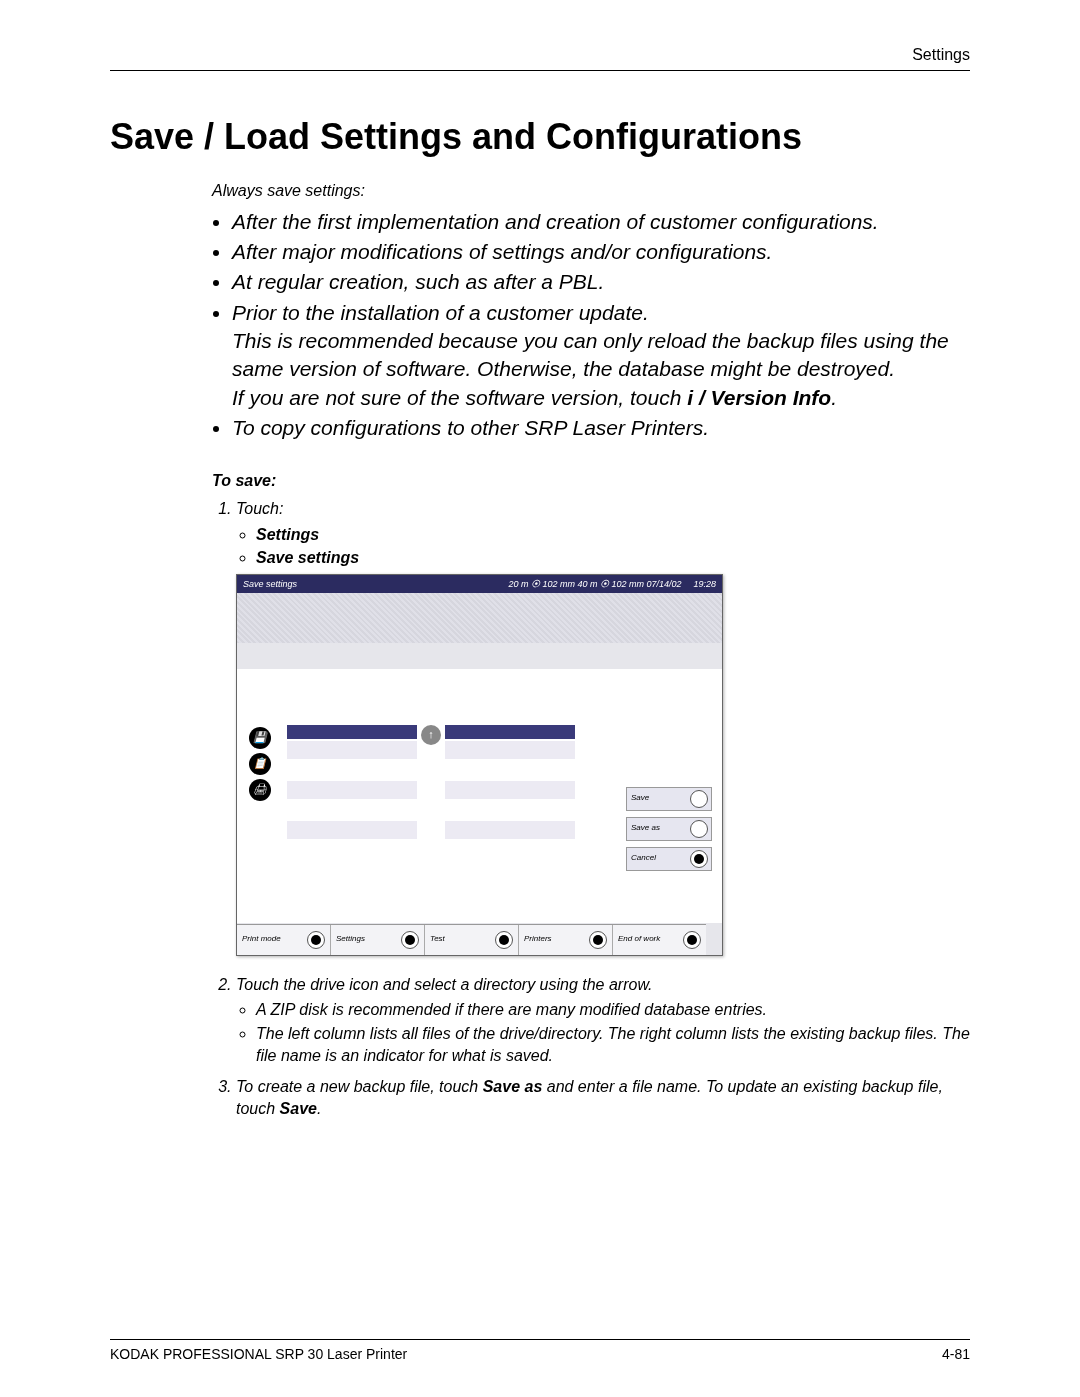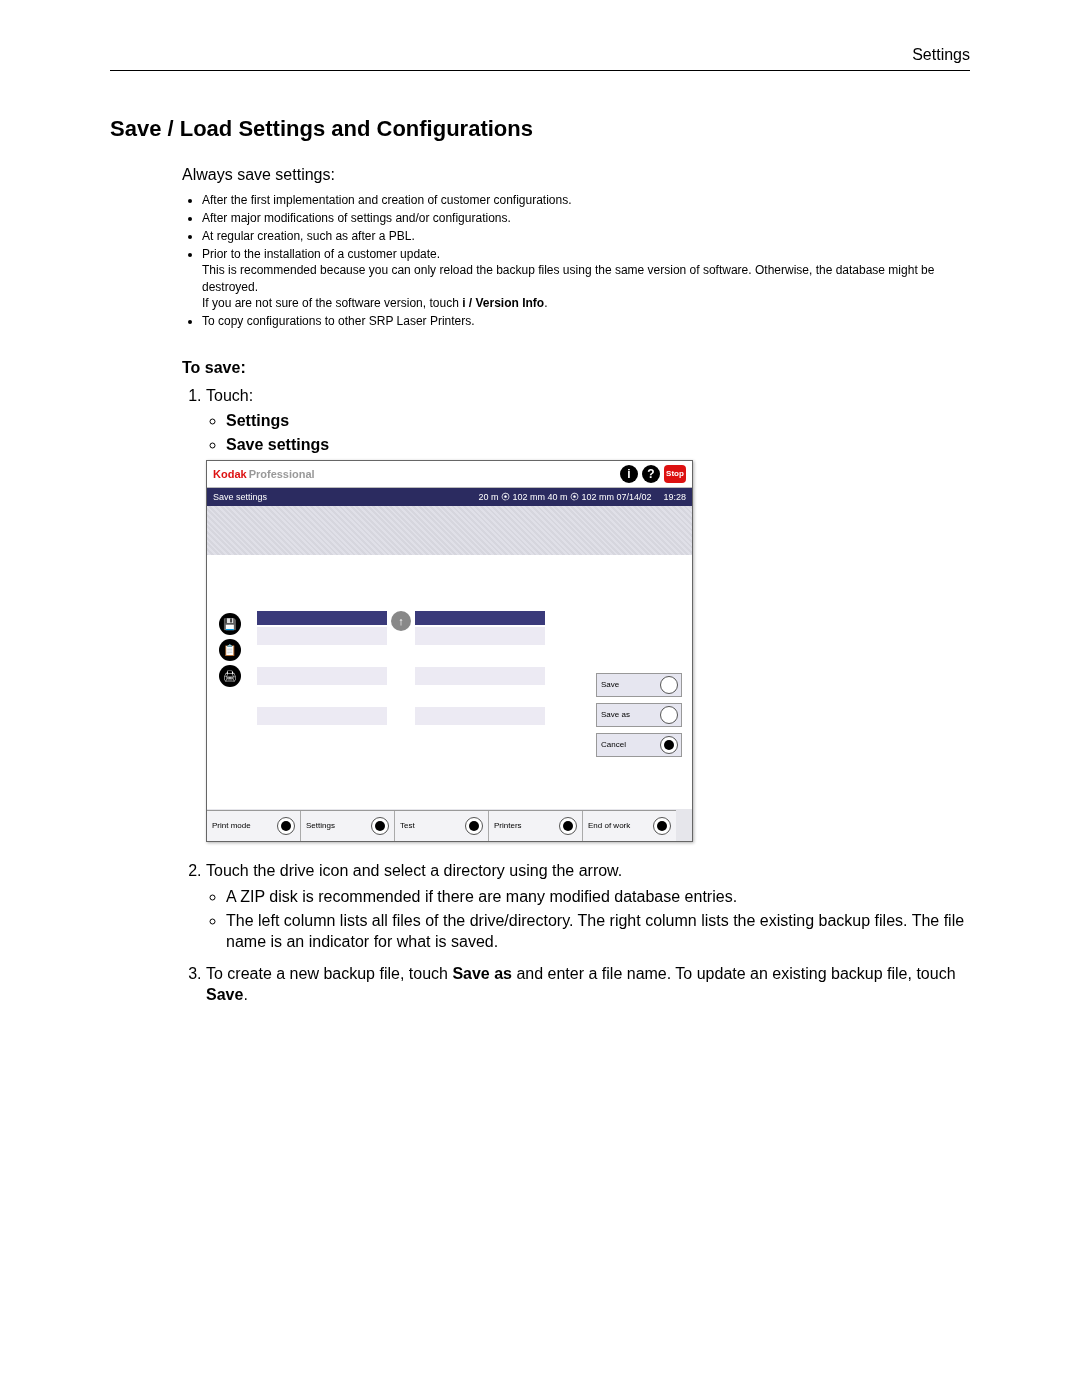--- a/index.html
+++ b/index.html
@@ -17,31 +17,32 @@
     position: relative;
   }
   .top-header {
     font-size: 16px;
     text-align: right;
     padding-bottom: 6px;
     border-bottom: 1px solid #000;
     margin-bottom: 45px;
   }
   h1.page-title {
-    font-size: 22px;
+    font-size: 36px;
     font-weight: bold;
     margin: 0 0 22px 0;
     font-family: Arial, Helvetica, sans-serif;
   }
   .body-col {
-    margin-left: 72px;
+    margin-left: 102px;
+    font-style: italic;
   }
   p { margin: 6px 0; font-size: 16px; line-height: 1.35; }
   ul.bullets { margin: 4px 0 4px 0; padding-left: 20px; }
-  ul.bullets > li { font-size: 12px; line-height: 1.35; margin: 2px 0; }
+  ul.bullets > li { font-size: 21px; line-height: 1.35; margin: 2px 0; }
   .sub-note { margin-left: 0px; }
   .strong { font-weight: bold; }
   .section-gap { height: 18px; }
   ol.steps { margin: 4px 0; padding-left: 24px; }
   ol.steps > li { font-size: 16px; line-height: 1.35; margin: 4px 0 10px 0; }
   ul.inner { margin: 4px 0 4px 0; padding-left: 20px; }
   ul.inner > li { font-size: 16px; line-height: 1.35; margin: 2px 0; }
 
   
   .shot {
@@ -220,29 +221,20 @@
     <ol class="steps">
       <li>
         <span>Touch:</span>
         <ul class="inner">
           <li class="strong">Settings</li>
           <li class="strong">Save settings</li>
         </ul>
 
         
         <div class="shot">
-          <div class="shot-top">
-            <span class="brand-kodak">Kodak</span>
-            <span class="brand-pro">Professional</span>
-            <div class="top-icons">
-              <div class="circ">i</div>
-              <div class="circ">?</div>
-              <div class="stop-btn">Stop</div>
-            </div>
-          </div>
           <div class="shot-sub">
             <span>Save settings</span>
             <span class="fill"></span>
             <span>20 m ⦿ 102 mm   40 m ⦿ 102 mm  07/14/02</span>
             <span style="width:12px"></span>
             <span>19:28</span>
           </div>
           <div class="shot-noise"></div>
           <div class="shot-white"></div>
 
@@ -322,14 +314,19 @@
         </ul>
       </li>
 
       <li>
         <span>To create a new backup file, touch </span><span class="strong">Save as</span><span> and enter a file name. To update an existing backup file, touch </span><span class="strong">Save</span><span>.</span>
       </li>
     </ol>
 
   </div>
 
+  <div class="footer">
+    <span>KODAK PROFESSIONAL SRP 30 Laser Printer</span>
+    <span class="fill"></span>
+    <span>4-81</span>
+  </div>
 
 </div>
 
 </body></html>

